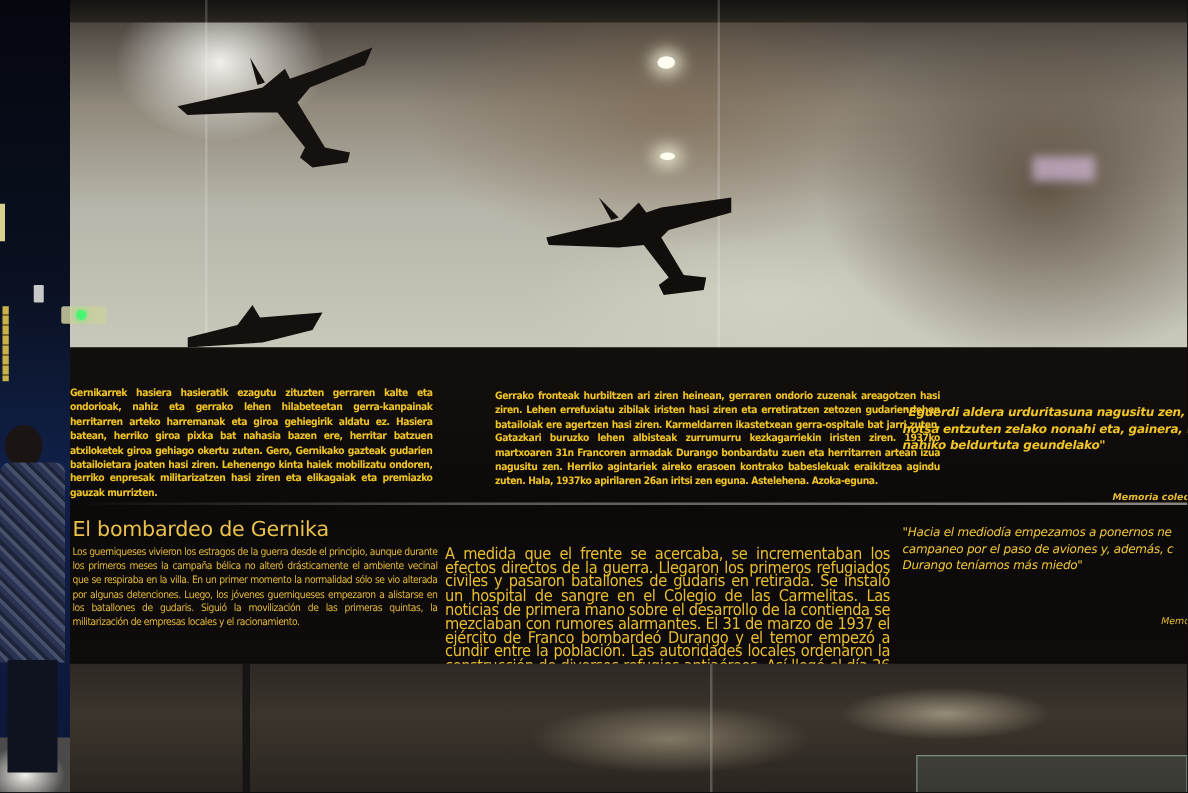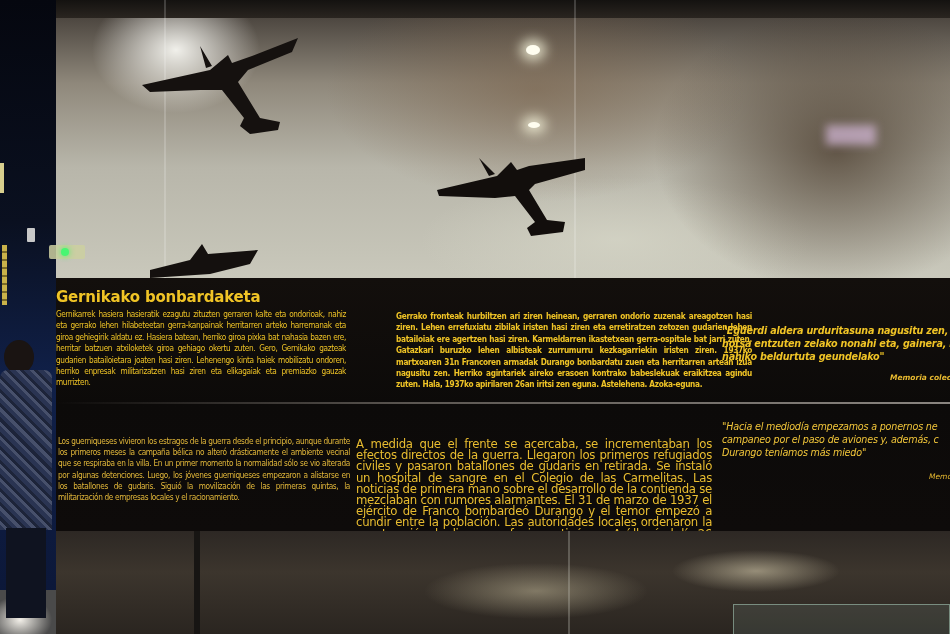--- a/index.html
+++ b/index.html
@@ -42,29 +42,29 @@
     
     .panel { position: absolute; left: 56px; top: 278px; width: 894px; height: 253px;
       background: linear-gradient(180deg, #130f0c 0%, #0c0a09 50%, #0e0b0a 100%); }
     .panel .divider { position: absolute; left: 0; top: 124px; width: 894px; height: 2px;
       background: linear-gradient(90deg, rgba(90,85,80,0) 0%, #5c5752 40%, #8a8580 100%); }
 
     .title-eu { position: absolute; left: 0; top: 10px; font-family: "DejaVu Sans", sans-serif; font-weight: bold; font-size: 15px; color: #f0c426; letter-spacing: -0.2px; }
     .title-es { position: absolute; left: 2px; top: 136px; font-family: "DejaVu Sans", sans-serif; font-size: 16.5px; color: #eac14a; letter-spacing: -0.2px; }
 
     .col { position: absolute; font-family: "DejaVu Sans Condensed", "DejaVu Sans", sans-serif; text-align: justify; }
-    .col-eu-1 { left: 0; top: 31px; width: 290px; font-size: 8.2px; line-height: 11.4px; font-weight: normal; color: #f0c426; letter-spacing: -0.35px; }
+    .col-eu-1 { left: 0; top: 31px; width: 290px; font-size: 8.2px; line-height: 11.4px; font-weight: bold; color: #f0c426; letter-spacing: -0.35px; }
     .col-eu-2 { left: 300px; top: 33px; width: 356px; font-size: 8.2px; line-height: 11.4px; font-weight: bold; color: #f0c426; letter-spacing: -0.3px; margin-left: 40px; }
     .col-es-1 { left: 2px; top: 158px; width: 292px; font-size: 8.2px; line-height: 11.2px; color: #e3b83a; letter-spacing: -0.35px; }
     .col-es-2 { left: 300px; top: 160px; width: 356px; font-size: 13px; line-height: 11.2px; color: #e9bd30; letter-spacing: -0.3px; }
 
     .quote { position: absolute; left: 666px; width: 240px; font-family: "DejaVu Sans", sans-serif; font-style: italic; font-weight: bold; font-size: 9.6px; line-height: 13px; color: #f0c426; white-space: nowrap; letter-spacing: -0.2px; }
     .quote-eu { top: 46px; }
     .quote-es { top: 142px; font-weight: normal; color: #f2c63a; }
-    .quote-src { position: absolute; font-family: "DejaVu Sans", sans-serif; font-style: italic; font-weight: bold; font-size: 7.5px; color: #e6b930; white-space: nowrap; }
+    .quote-src { position: absolute; font-family: "DejaVu Sans", sans-serif; font-style: italic; font-weight: bold; font-size: 7.5px; color: #e6b930; white-space: nowrap; margin-top: 20px; }
     .src-eu { left: 834px; top: 95px; }
     .src-es { left: 848px; top: 194px; font-weight: normal; padding-left: 25px; }
 
     
     .lower { position: absolute; left: 56px; top: 531px; width: 894px; height: 103px;
       background:
         radial-gradient(ellipse 160px 40px at 480px 60px, rgba(190,180,150,0.55), rgba(0,0,0,0) 70%),
         radial-gradient(ellipse 120px 30px at 700px 40px, rgba(210,200,170,0.6), rgba(0,0,0,0) 70%),
         linear-gradient(180deg, #2d2824 0%, #3c352d 40%, #2a2520 100%); }
     .lower .post { position: absolute; top: 0; width: 6px; height: 103px; background: #171513; }
@@ -105,32 +105,32 @@
       <path d="M2 42 L62 28 L76 14 L82 22 L94 18 L150 10 L150 22 L100 36 L94 42 L112 72 L130 74 L128 84 L96 88 L92 80 L100 74 L80 48 L60 50 L4 48 Z M44 10 L60 26 L54 28 Z" fill="#120e0c"></path>
     </svg>
   </div>
   <div class="plane" style="left:150px; top:240px;">
     <svg width="110" height="40" viewBox="0 0 110 40">
       <path d="M0 30 L40 20 L52 4 L58 14 L108 10 L100 24 L60 34 L0 38 Z" fill="#14100e"></path>
     </svg>
   </div>
 
   <div class="panel">
-    <div class="title-eu">Gernikako bonbardaketa</div>
     <div class="col col-eu-1">Gernikarrek hasiera hasieratik ezagutu zituzten gerraren kalte eta ondorioak, nahiz eta gerrako lehen hilabeteetan gerra-kanpainak herritarren arteko harremanak eta giroa gehiegirik aldatu ez. Hasiera batean, herriko giroa pixka bat nahasia bazen ere, herritar batzuen atxiloketek giroa gehiago okertu zuten. Gero, Gernikako gazteak gudarien batailoietara joaten hasi ziren. Lehenengo kinta haiek mobilizatu ondoren, herriko enpresak militarizatzen hasi ziren eta elikagaiak eta premiazko gauzak murrizten.</div>
     <div class="col col-eu-2">Gerrako fronteak hurbiltzen ari ziren heinean, gerraren ondorio zuzenak areagotzen hasi ziren. Lehen errefuxiatu zibilak iristen hasi ziren eta erretiratzen zetozen gudarien lehen batailoiak ere agertzen hasi ziren. Karmeldarren ikastetxean gerra-ospitale bat jarri zuten. Gatazkari buruzko lehen albisteak zurrumurru kezkagarriekin iristen ziren. 1937ko martxoaren 31n Francoren armadak Durango bonbardatu zuen eta herritarren artean izua nagusitu zen. Herriko agintariek aireko erasoen kontrako babeslekuak eraikitzea agindu zuten. Hala, 1937ko apirilaren 26an iritsi zen eguna. Astelehena. Azoka-eguna.</div>
     <div class="quote quote-eu">
       <div>"Eguerdi aldera urduritasuna nagusitu zen, heg</div>
       <div>hotsa entzuten zelako nonahi eta, gainera, D</div>
       <div>nahiko beldurtuta geundelako"</div>
     </div>
     <div class="quote-src src-eu">Memoria colec</div>
 
     <div class="divider"></div>
 
+    <div class="title-es">El bombardeo de Gernika</div>
     <div class="col col-es-1">Los guerniqueses vivieron los estragos de la guerra desde el principio, aunque durante los primeros meses la campaña bélica no alteró drásticamente el ambiente vecinal que se respiraba en la villa. En un primer momento la normalidad sólo se vio alterada por algunas detenciones. Luego, los jóvenes guerniqueses empezaron a alistarse en los batallones de gudaris. Siguió la movilización de las primeras quintas, la militarización de empresas locales y el racionamiento.</div>
     <div class="col col-es-2">A medida que el frente se acercaba, se incrementaban los efectos directos de la guerra. Llegaron los primeros refugiados civiles y pasaron batallones de gudaris en retirada. Se instaló un hospital de sangre en el Colegio de las Carmelitas. Las noticias de primera mano sobre el desarrollo de la contienda se mezclaban con rumores alarmantes. El 31 de marzo de 1937 el ejército de Franco bombardeó Durango y el temor empezó a cundir entre la población. Las autoridades locales ordenaron la construcción de diversos refugios antiaéreos. Así llegó el día 26 de abril de 1937. Lunes. Día de mercado.</div>
     <div class="quote quote-es">
       <div>"Hacia el mediodía empezamos a ponernos ne</div>
       <div>campaneo por el paso de aviones y, además, c</div>
       <div>Durango teníamos más miedo"</div>
     </div>
     <div class="quote-src src-es">Memoria co</div>
   </div>
 

